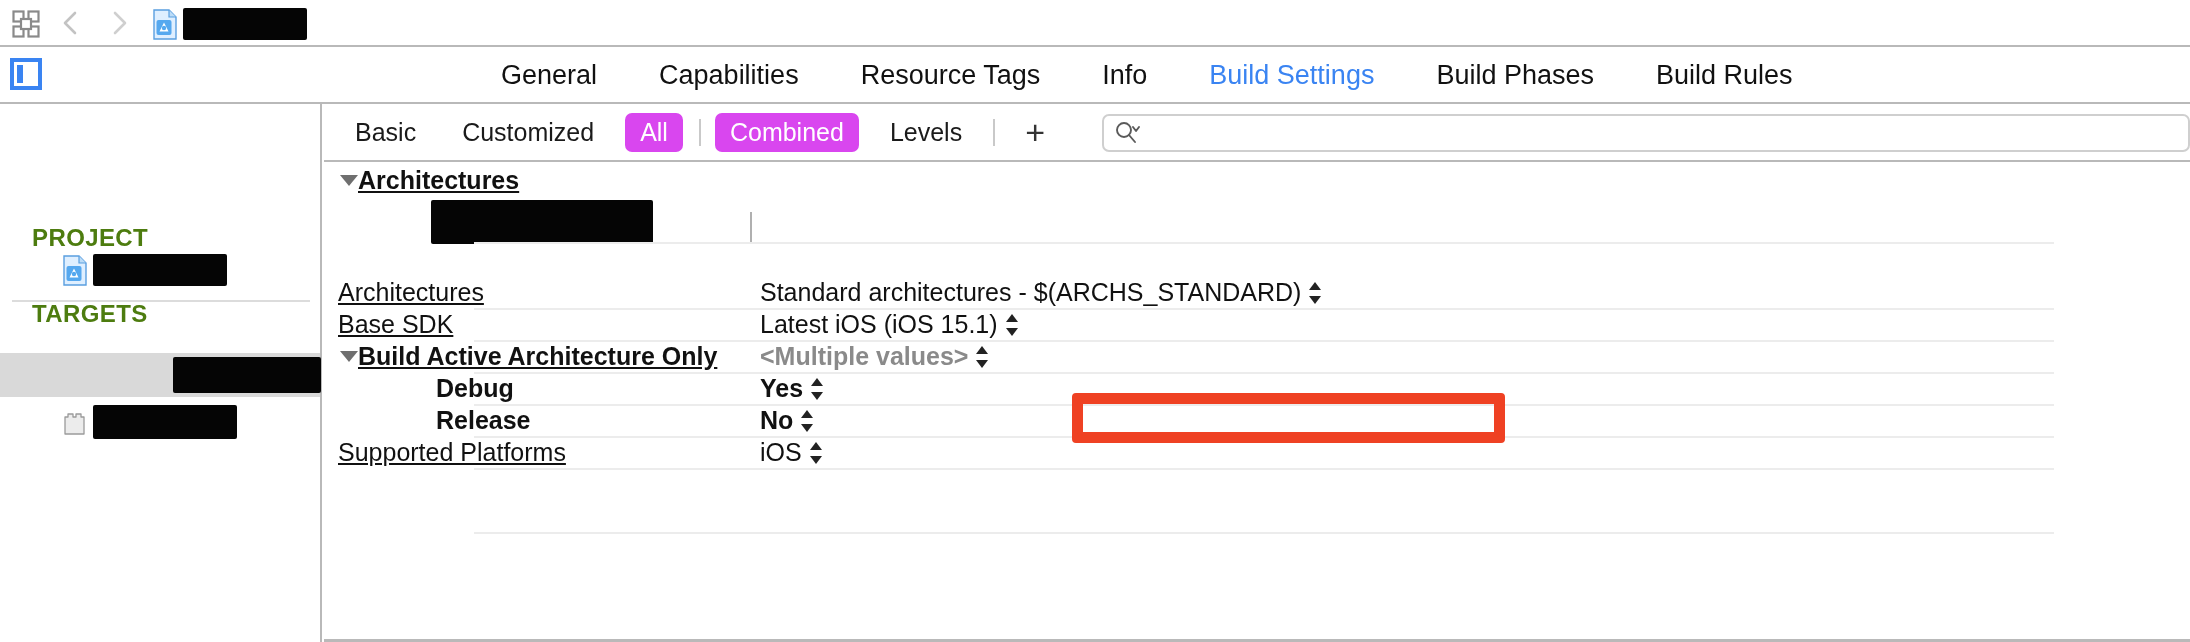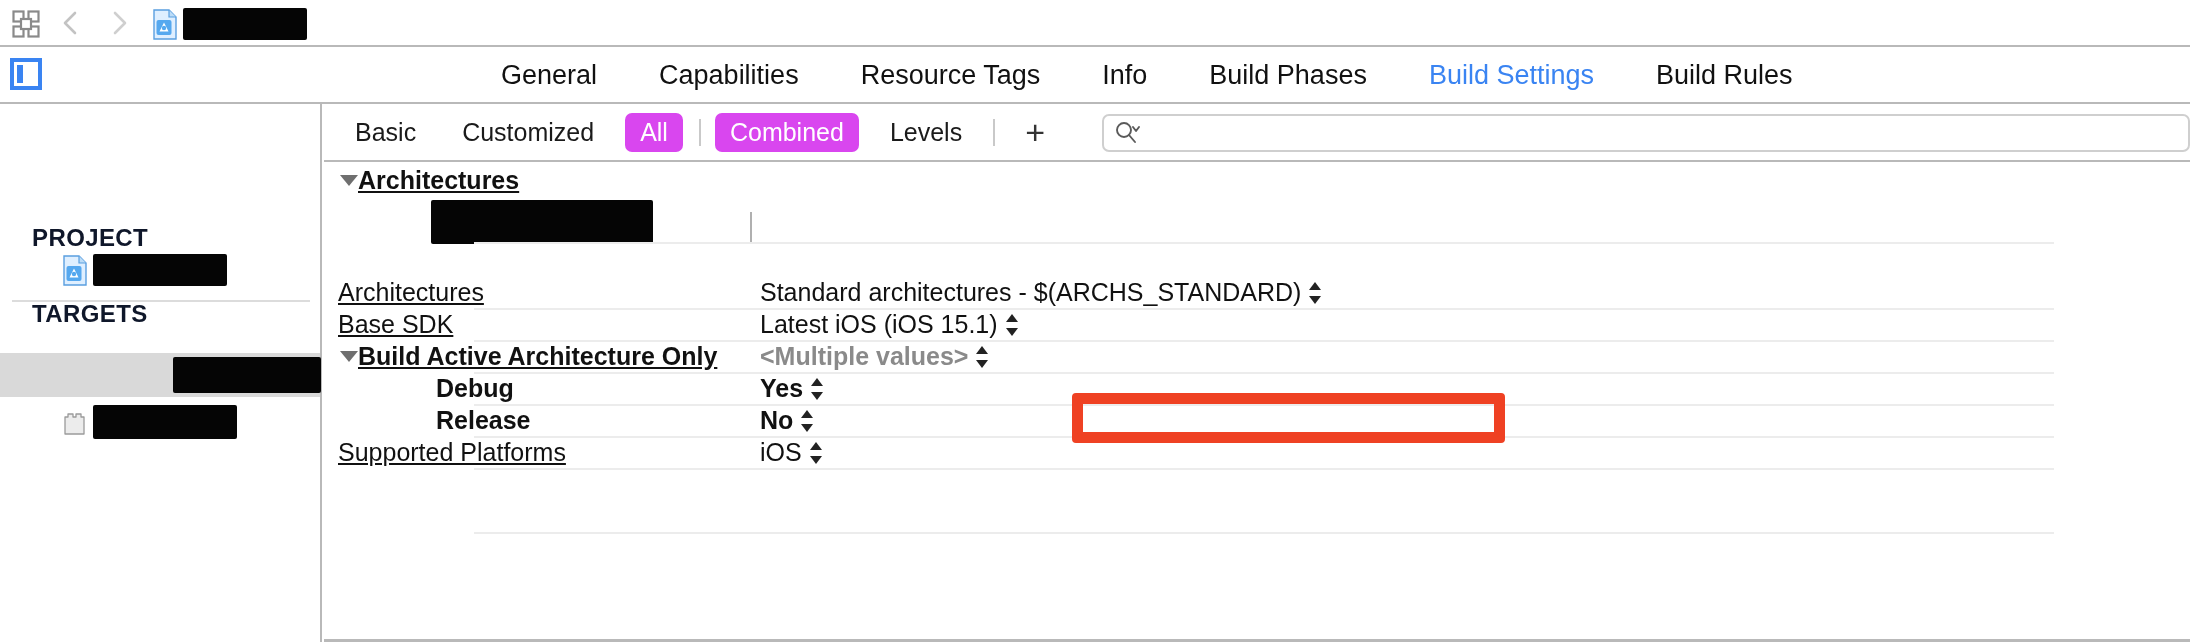--- a/index.html
+++ b/index.html
@@ -176,21 +176,21 @@
     position: absolute;
     left: 0; top: 104px;
     width: 322px; height: 538px;
     background: #ffffff;
     border-right: 2px solid #b9b9b9;
     box-sizing: border-box;
   }
   .side-group-title {
     font-size: 24px;
     font-weight: bold;
-    color: #0f172a;
+    color: #4d7c0f;
     letter-spacing: 0.4px;
   }
   .side-hdr-project { position: absolute; left: 32px; top: 120px; }
   .side-hdr-targets { position: absolute; left: 32px; top: 196px; }
   .side-divider {
     position: absolute;
     left: 12px; top: 196px;
     width: 298px; height: 2px;
     background: #dcdcdc;
   }
@@ -363,22 +363,22 @@
     </div>
   </div>
 
   <div class="tabbar">
     <span class="nav-toggle-icon"></span>
     <div class="tabs">
       <span class="tab">General</span>
       <span class="tab">Capabilities</span>
       <span class="tab">Resource Tags</span>
       <span class="tab">Info</span>
+      <span class="tab active">Build Settings</span>
       <span class="tab">Build Phases</span>
-      <span class="tab active">Build Settings</span>
       <span class="tab">Build Rules</span>
     </div>
   </div>
 
   <div class="sidebar">
 
     <div class="side-group-title side-hdr-project">PROJECT</div>
 
     <div class="side-row row-project">
       <span class="side-ico">

